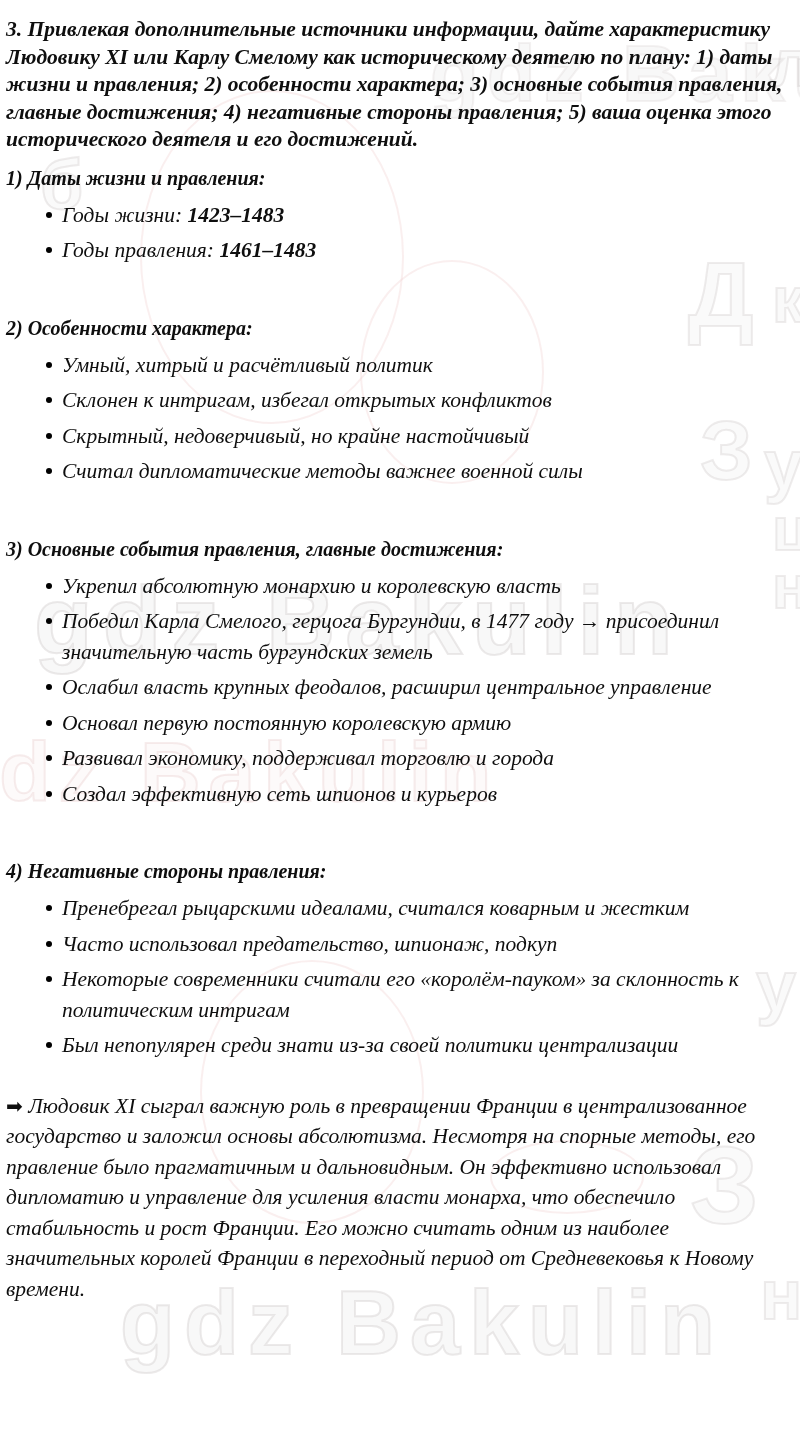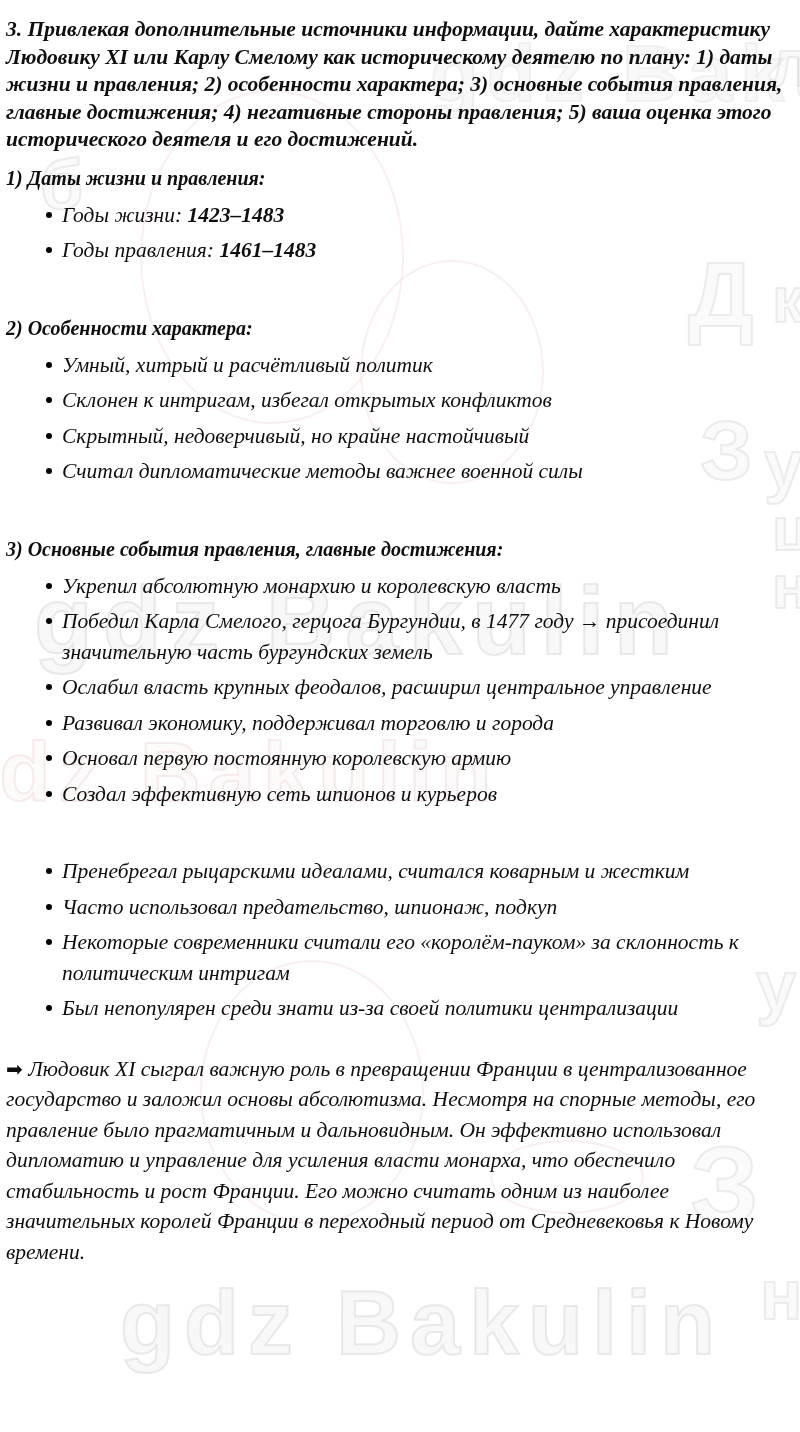--- a/index.html
+++ b/index.html
@@ -140,27 +140,28 @@
       <li><span>Считал дипломатические методы важнее военной силы</span></li>
     </ul>
   </div>
 
   <div class="sec">
     <p class="sec-heading">3) Основные события правления, главные достижения:</p>
     <ul class="bullets">
       <li><span>Укрепил абсолютную монархию и королевскую власть</span></li>
       <li><span>Победил Карла Смелого, герцога Бургундии, в 1477 году → присоединил значительную часть бургундских земель</span></li>
       <li><span>Ослабил власть крупных феодалов, расширил центральное управление</span></li>
+      <li><span>Основал первую постоянную королевскую армию</span></li>
       <li><span>Развивал экономику, поддерживал торговлю и города</span></li>
-      <li><span>Основал первую постоянную королевскую армию</span></li>
       <li><span>Создал эффективную сеть шпионов и курьеров</span></li>
     </ul>
   </div>
 
   <div class="sec">
+    <p class="sec-heading">4) Негативные стороны правления:</p>
     <ul class="bullets">
       <li><span>Пренебрегал рыцарскими идеалами, считался коварным и жестким</span></li>
       <li><span>Часто использовал предательство, шпионаж, подкуп</span></li>
       <li><span>Некоторые современники считали его «королём-пауком» за склонность к политическим интригам</span></li>
       <li><span>Был непопулярен среди знати из-за своей политики централизации</span></li>
     </ul>
   </div>
 
   <div class="sec last">
     <p class="conclusion"><span class="arrow-glyph">➡</span> <span>Людовик XI сыграл важную роль в превращении Франции в централизованное государство и заложил основы абсолютизма. Несмотря на спорные методы, его правление было прагматичным и дальновидным. Он эффективно использовал дипломатию и управление для усиления власти монарха, что обеспечило стабильность и рост Франции. Его можно считать одним из наиболее значительных королей Франции в переходный период от Средневековья к Новому времени.</span></p>

